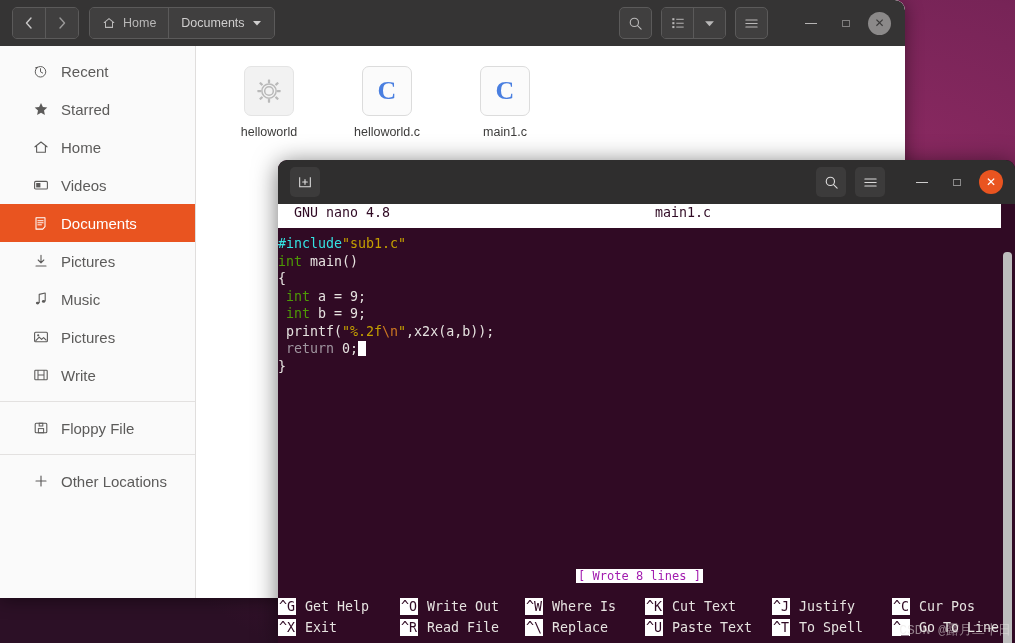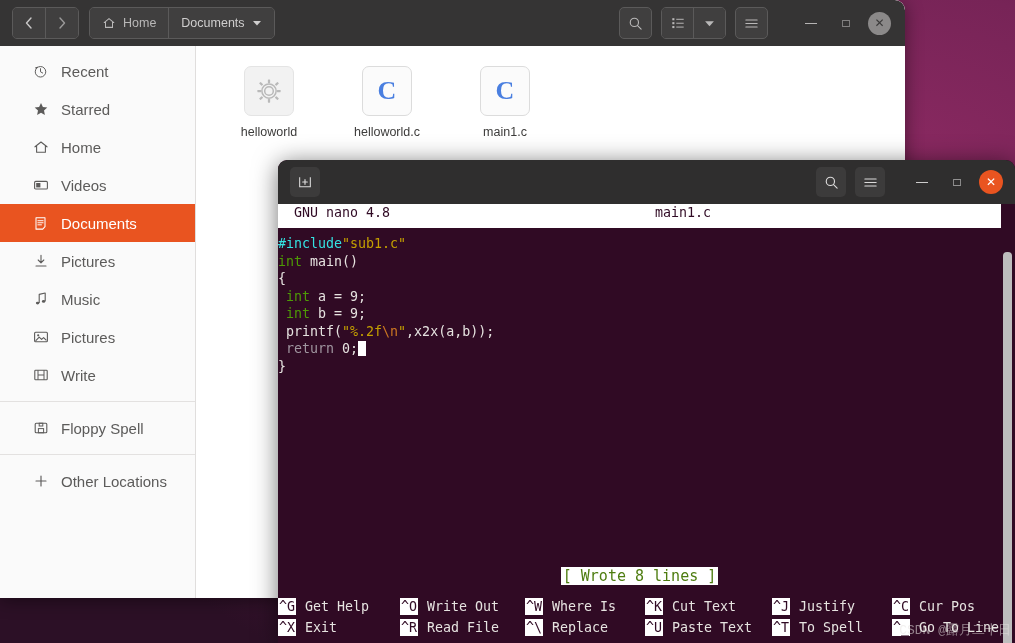--- a/index.html
+++ b/index.html
@@ -207,24 +207,24 @@
   .c-esc { color: #cc7722; }
   .c-dim { color: #a096a0; }
   .c-plain { color: #e6e3e0; }
   .cursor { background: #ffffff; color: #300a24; }
 
   #nano-status {
     position: absolute; left: 0; bottom: 58px; width: 723px;
     text-align: center;
   }
   #nano-status span {
-    background: #ffffff; color: #4d7c0f;
+    background: #ffffff; color: #a21caf;
     padding: 0 2px;
     font-family: "DejaVu Sans Mono", "Liberation Mono", monospace;
-    font-size: 15px;
+    font-size: 12px;
   }
   #nano-keys {
     position: absolute; left: 0; bottom: 0; width: 723px;
     padding: 3px 0 5px 0;
   }
   .keyrow { display: flex; white-space: pre; height: 21px; align-items: center; }
   .kcell { display: flex; align-items: center; }
   .kkey { background: #ffffff; color: #300a24; padding: 0 1px; }
   .klab { color: #e6e3e0; padding-left: 1px; }
   #term-scrollbar {
@@ -415,21 +415,21 @@
         <div class="side-sep"></div>
 
         <div class="side-item">
           <span class="side-icon">
               <svg width="16" height="16" viewBox="0 0 16 16">
                 <rect x="2.2" y="3.2" width="11.6" height="9.6" rx="1" stroke="currentColor" stroke-width="1.1" fill="none"></rect>
                 <rect x="5.4" y="8.6" width="5.2" height="4.2" stroke="currentColor" stroke-width="1" fill="none"></rect>
                 <rect x="6.2" y="3.2" width="3.6" height="2.8" stroke="currentColor" stroke-width="1" fill="none"></rect>
               </svg>
             </span>
-          <span>Floppy Spell</span>
+          <span>Floppy File</span>
         </div>
 
         <div class="side-sep"></div>
 
         <div class="side-item">
           <span class="side-icon">
               <svg width="16" height="16" viewBox="0 0 16 16">
                 <path d="M8 3 L8 13 M3 8 L13 8" stroke="currentColor" stroke-width="1.15" stroke-linecap="round"></path>
               </svg>
             </span>

